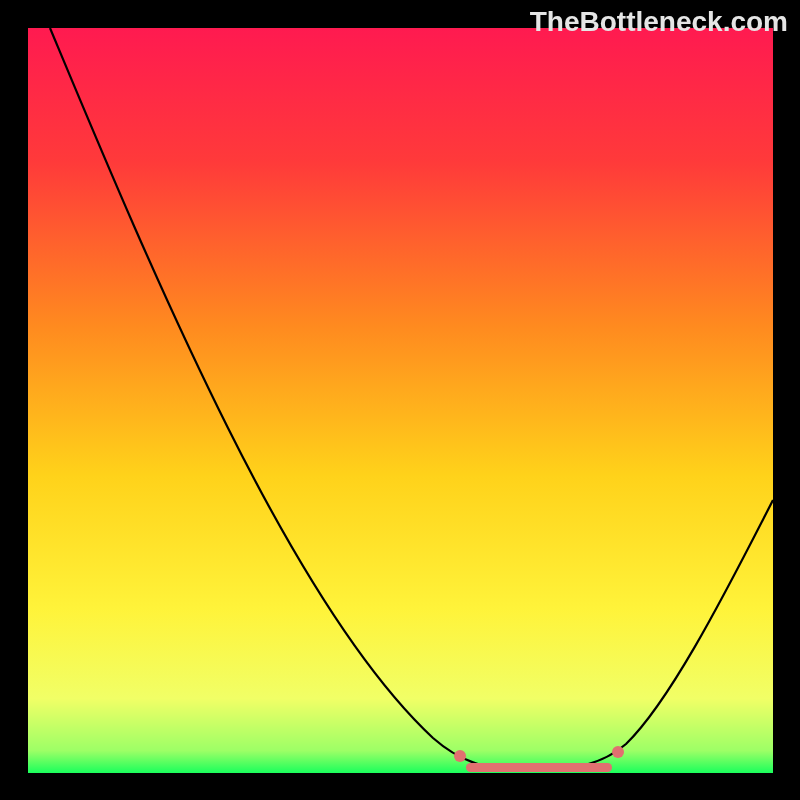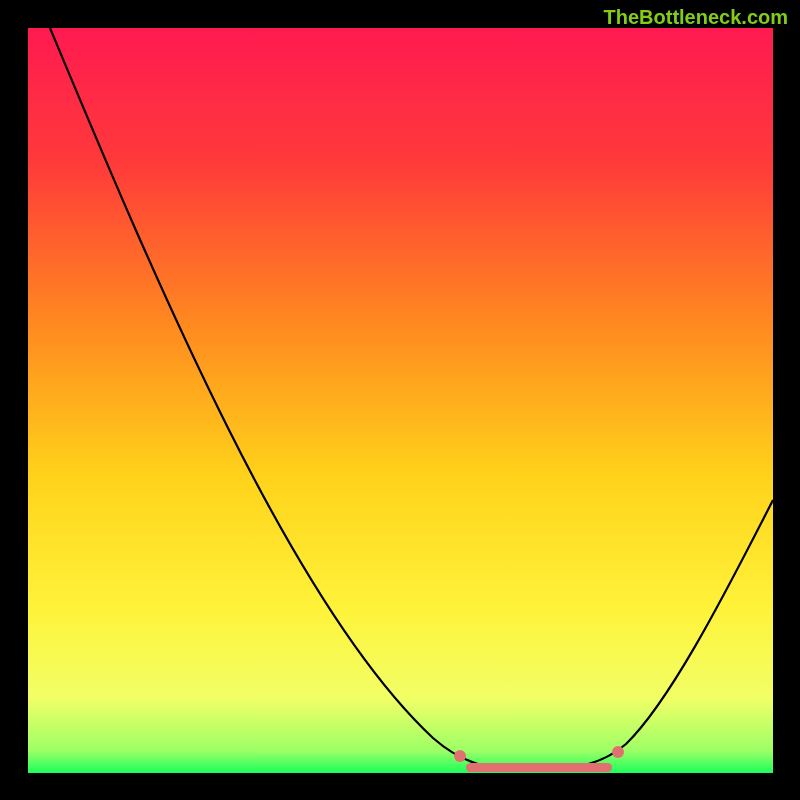--- a/index.html
+++ b/index.html
@@ -7,23 +7,23 @@
   .container {
     width: 800px;
     height: 800px;
     background: #000;
     position: relative;
   }
   .watermark {
     position: absolute;
     top: 6px;
     right: 12px;
-    color: #84cc16;
+    color: #e5e5e5;
     font-family: Arial, sans-serif;
-    font-size: 20px;
+    font-size: 28px;
     font-weight: bold;
     z-index: 10;
   }
   .plot {
     position: absolute;
     top: 28px;
     left: 28px;
     width: 745px;
     height: 745px;
   }

